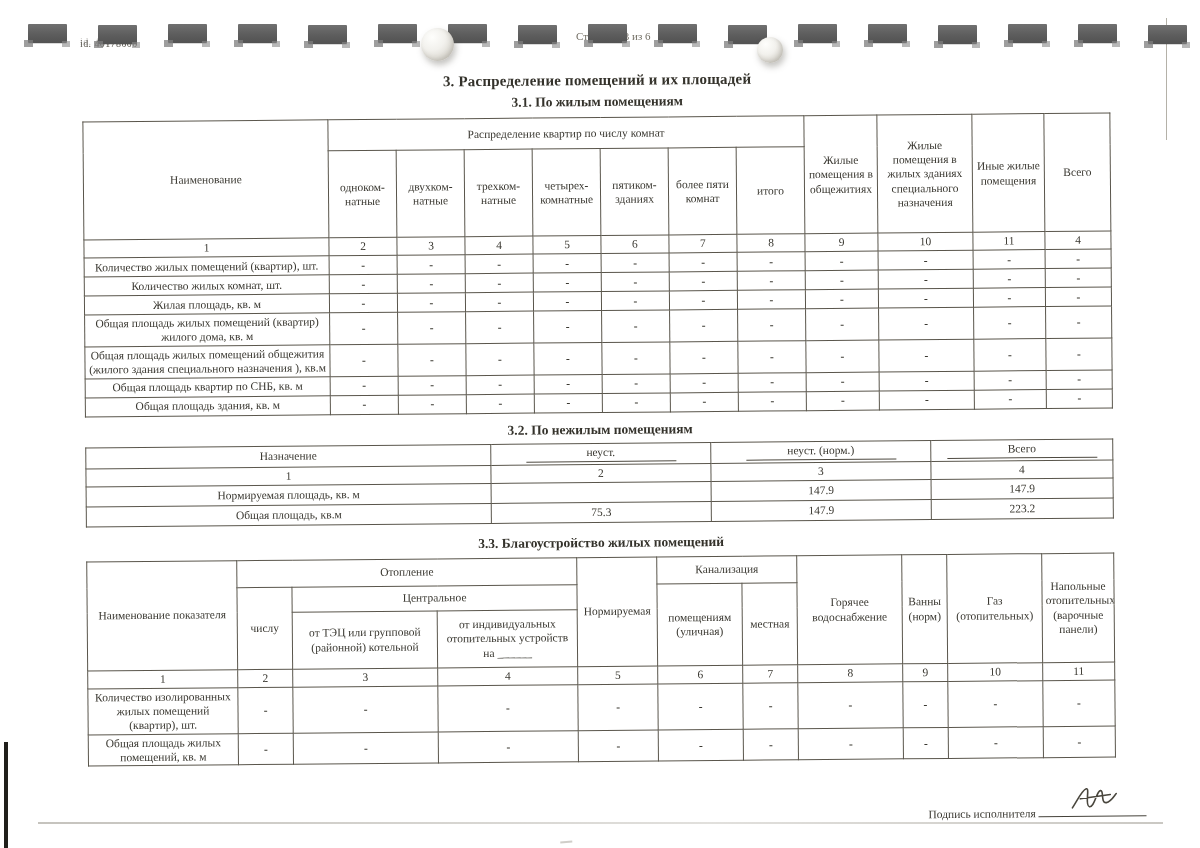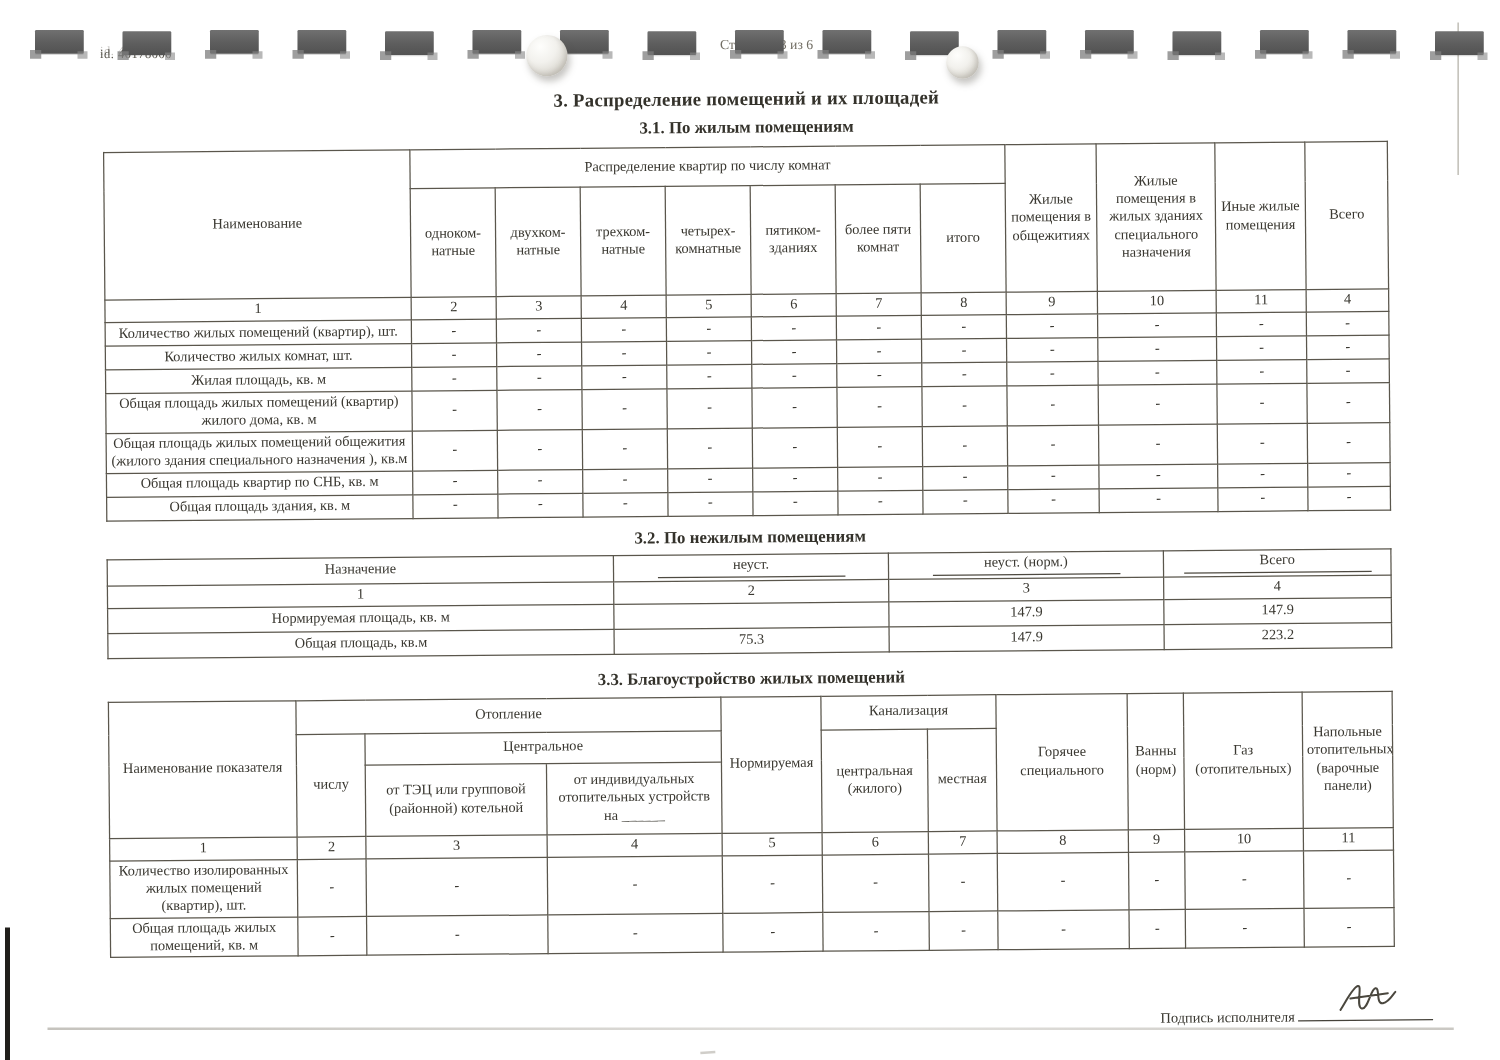--- a/index.html
+++ b/index.html
@@ -309,29 +309,29 @@
       <col style="width:45px">
         <col style="width:95px">
         <col style="width:72px">
     </colgroup>
     <thead>
       <tr class="hrow1">
         <th rowspan="3">Наименование показателя</th>
         <th colspan="3">Отопление</th>
         <th rowspan="3">Нормируемая</th>
         <th colspan="2">Канализация</th>
-        <th rowspan="3">Горячее специального</th>
+        <th rowspan="3">Горячее водоснабжение</th>
         <th rowspan="3">Ванны (норм)</th>
         <th rowspan="3">Газ (отопительных)</th>
         <th rowspan="3">Напольные отопительных (варочные панели)</th>
       </tr>
       <tr class="hrow2">
         <th rowspan="2">числу</th>
         <th colspan="2">Центральное</th>
-        <th rowspan="2">центральная (жилого)</th>
+        <th rowspan="2">помещениям (уличная)</th>
         <th rowspan="2">местная</th>
       </tr>
       <tr class="hrow3">
         <th>от ТЭЦ или групповой (районной) котельной</th>
         <th>от индивидуальных отопительных устройств на ______</th>
       </tr>
     </thead>
     <tbody class="idxbody">
         <tr class="idx">
           <td>1</td>

